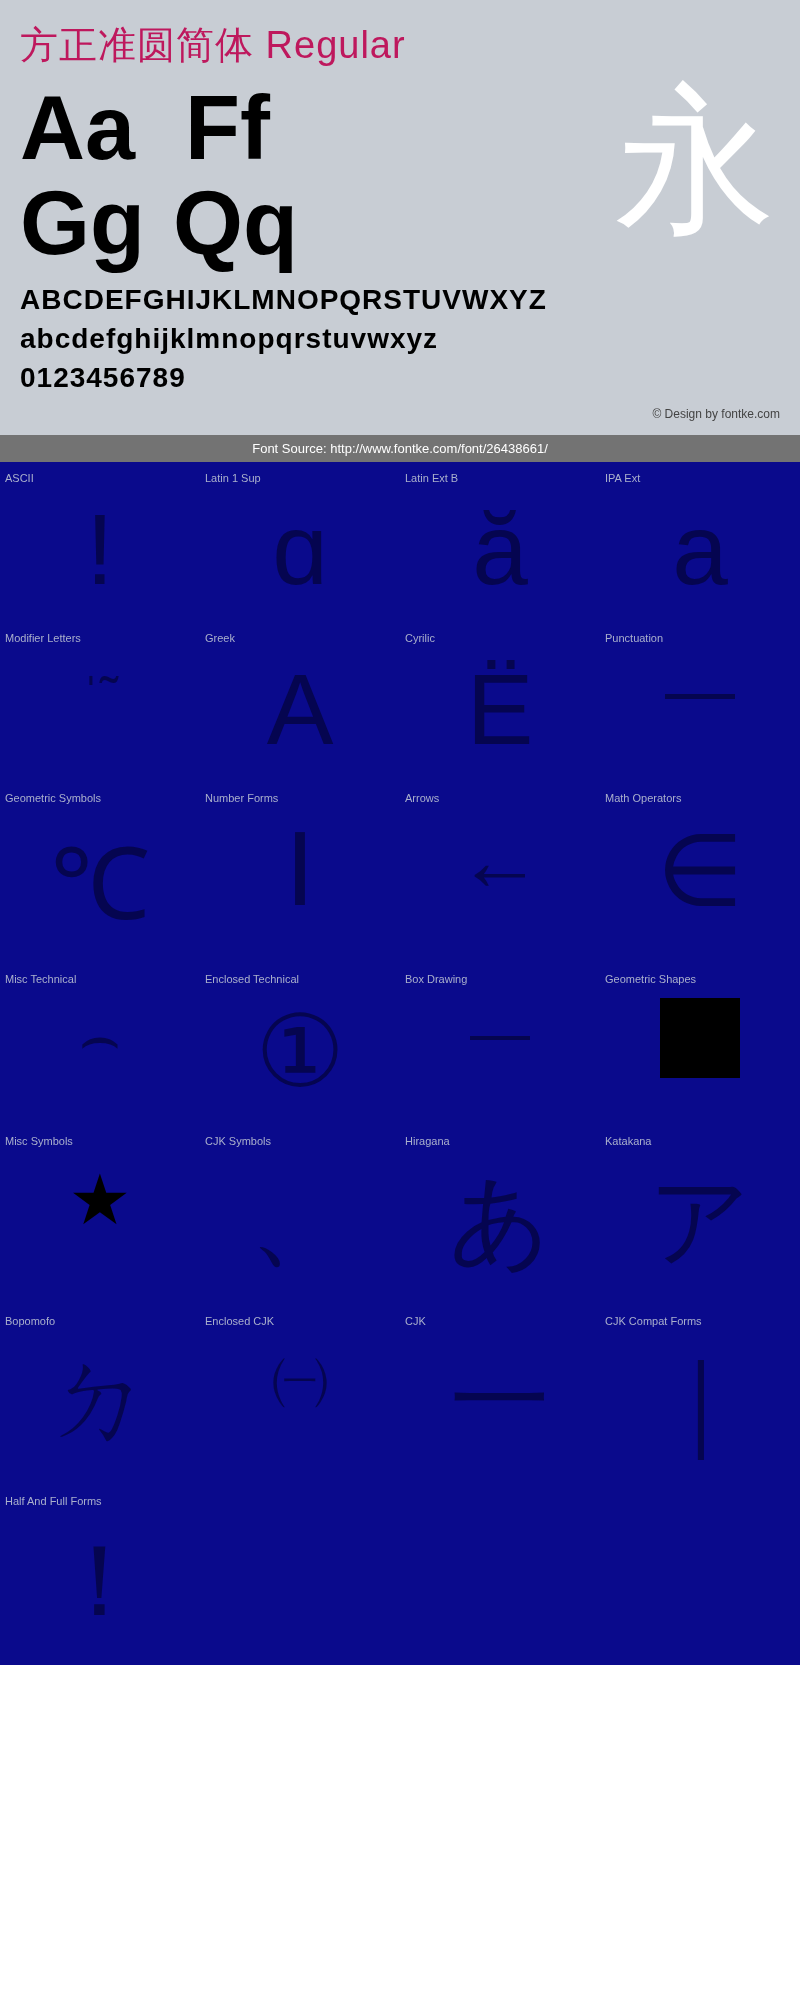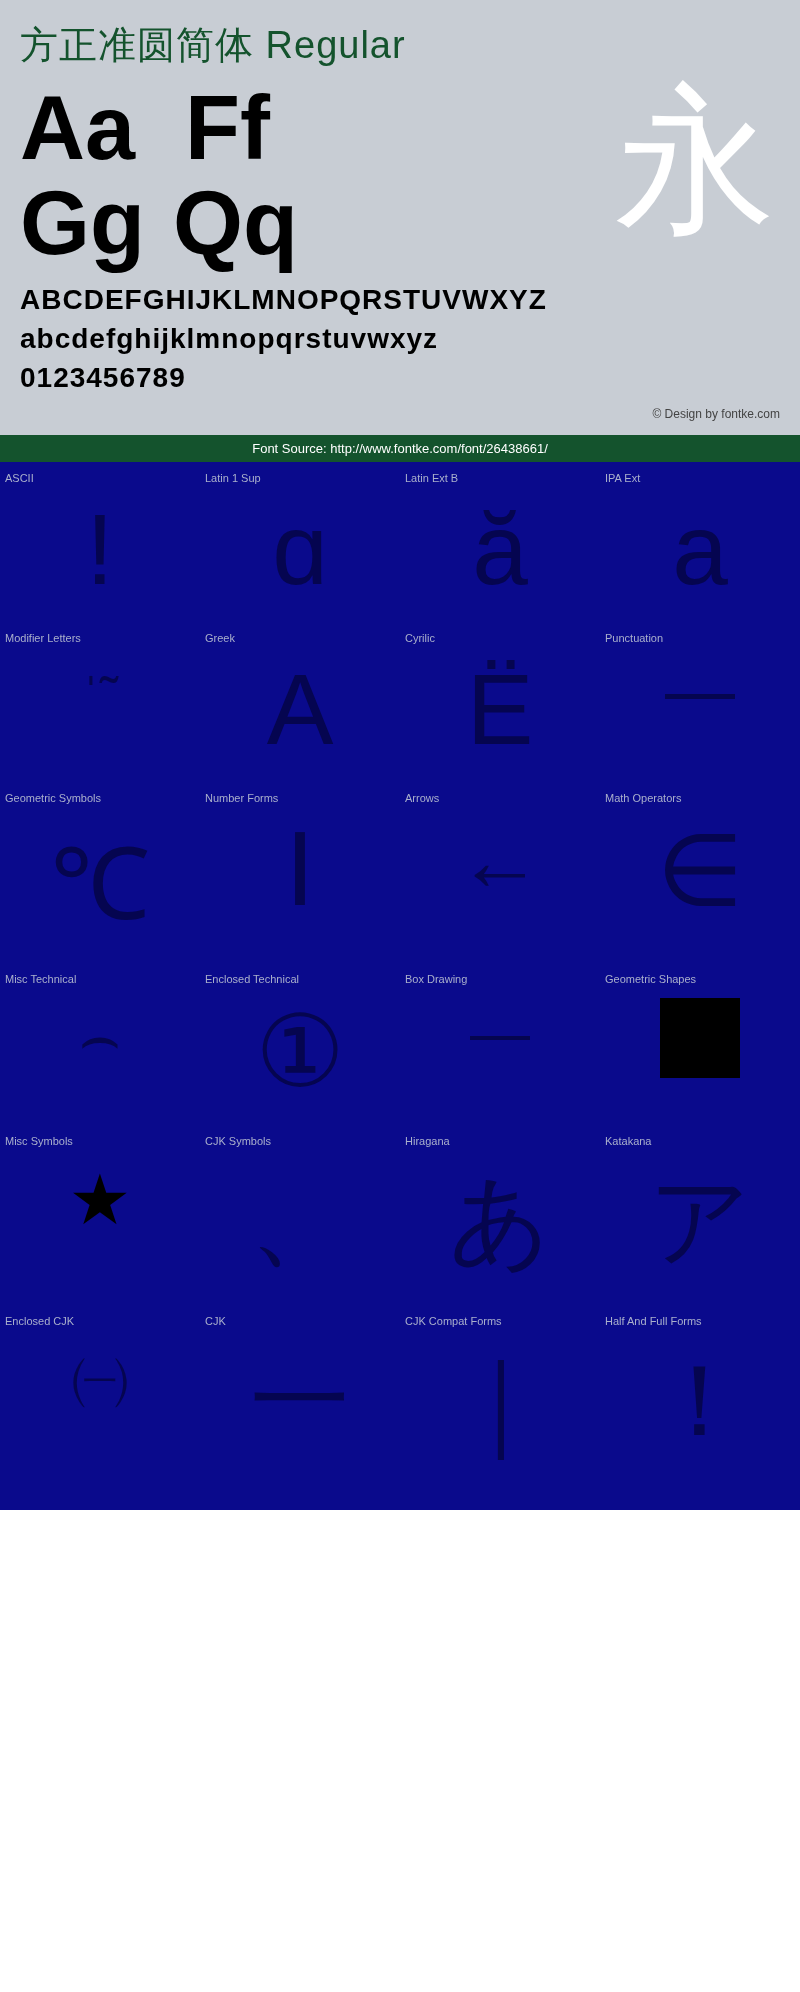--- a/index.html
+++ b/index.html
@@ -10,21 +10,21 @@
     }
 
     
     .top-section {
       background: #c8cdd4;
       padding: 20px 20px 10px 20px;
       width: 100%;
     }
 
     .font-title {
-      color: #14532d;
+      color: #be185d;
       font-size: 38px;
       font-weight: normal;
       margin-bottom: 10px;
       letter-spacing: 1px;
     }
 
     .specimen-area {
       display: flex;
       align-items: flex-start;
       gap: 8px;
@@ -79,21 +79,21 @@
 
     .copyright-line {
       text-align: right;
       font-size: 12px;
       color: #444;
       padding: 4px 0;
     }
 
     
     .font-source-bar {
-      background: #14532d;
+      background: #737373;
       color: #fff;
       text-align: center;
       font-size: 13px;
       padding: 6px 0;
       width: 100%;
     }
 
     
     .main-grid {
       background: #0a0a8c;
@@ -339,20 +339,26 @@
     </div>
   </div>
 
   <div class="grid-cell">
     <div class="cell-label">Katakana</div>
     <div class="sym-container">
       <span class="sym sym-xlarge">ア</span>
     </div>
   </div>
   <div class="grid-cell">
+    <div class="cell-label">Bopomofo</div>
+    <div class="sym-container">
+      <span class="sym sym-xlarge">ㄉ</span>
+    </div>
+  </div>
+  <div class="grid-cell">
     <div class="cell-label">Enclosed CJK</div>
     <div class="sym-container">
       <span class="enclosed-cjk">㈠</span>
     </div>
   </div>
   <div class="grid-cell">
     <div class="cell-label">CJK</div>
     <div class="sym-container">
       <span class="sym sym-xlarge">一</span>
     </div>

